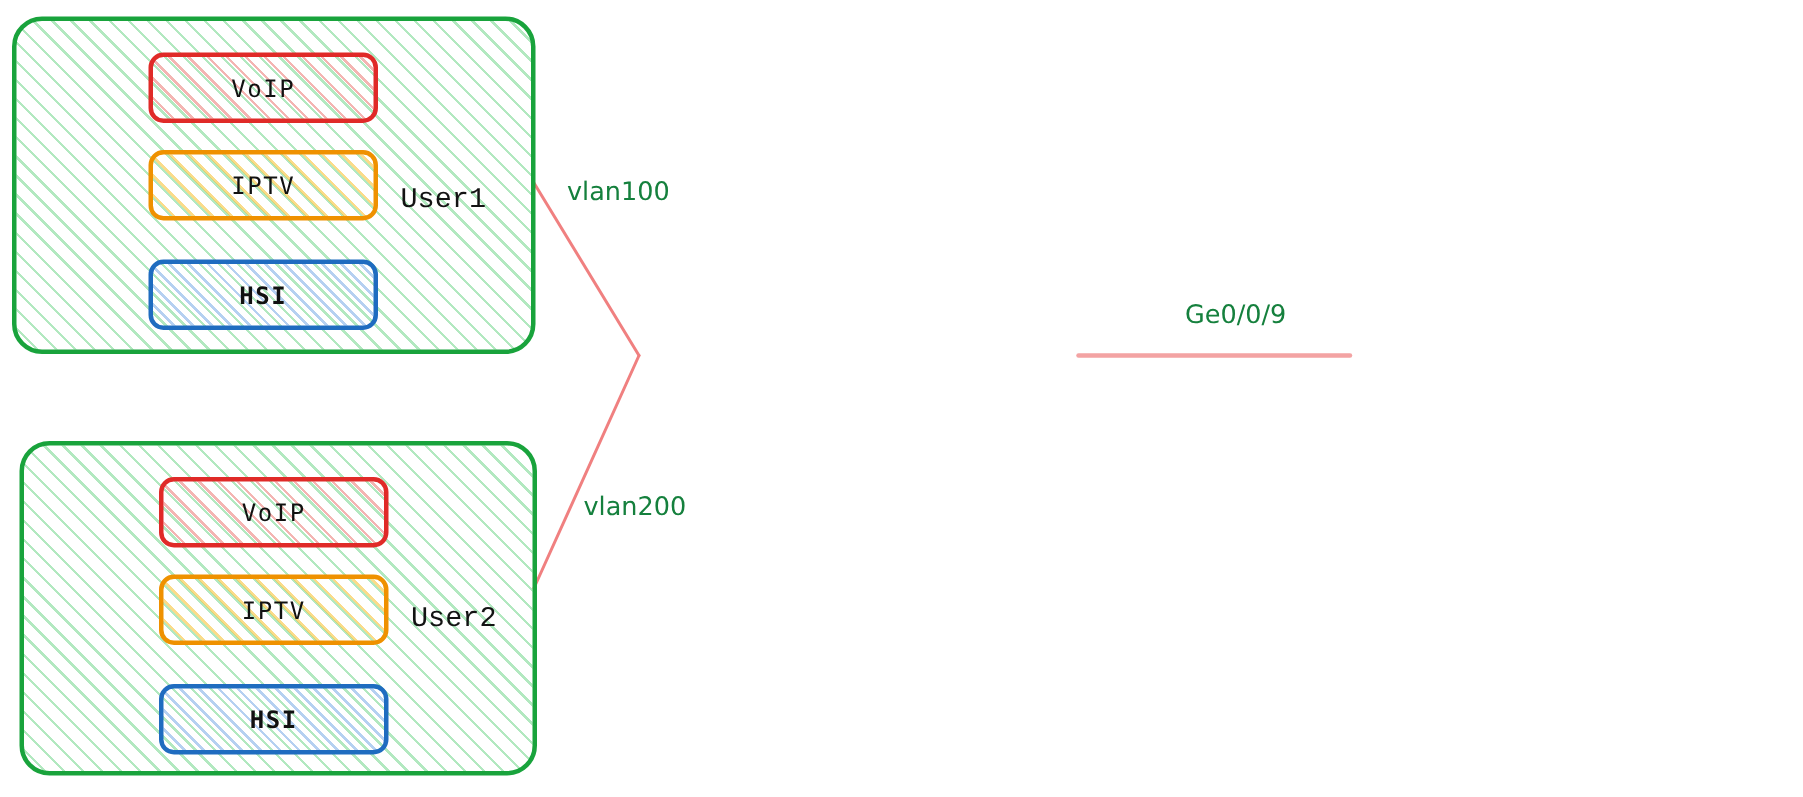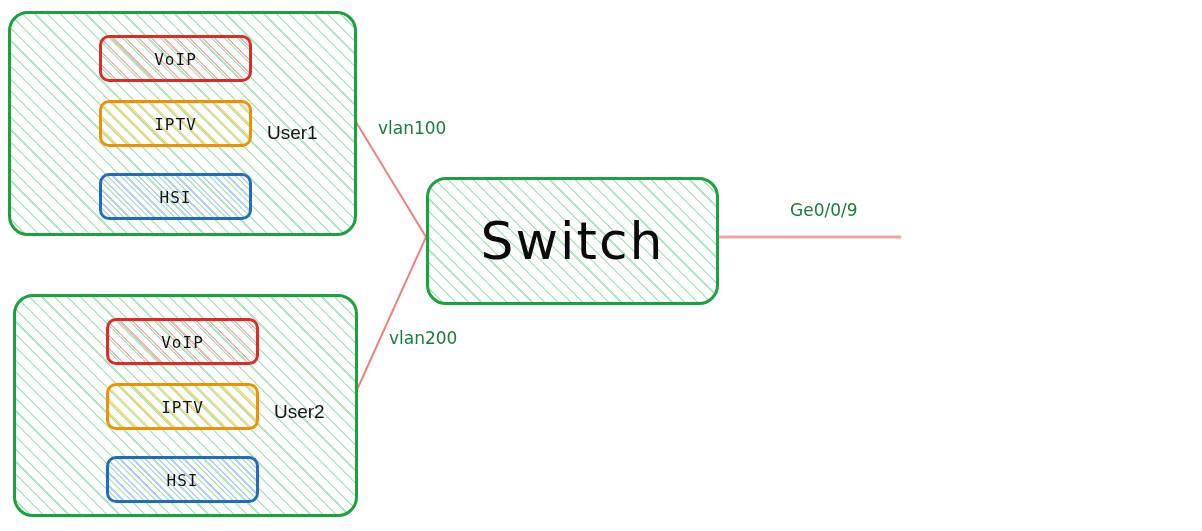--- a/index.html
+++ b/index.html
@@ -79,20 +79,21 @@
     border-color: #1f6cc0;
     border-width: 3px;
     border-radius: 10px;
     background-image: repeating-linear-gradient(
       45deg,
       rgba(120, 170, 230, 0.55) 0px,
       rgba(120, 170, 230, 0.55) 1.8px,
       rgba(255, 255, 255, 0) 1.8px,
       rgba(255, 255, 255, 0) 9px
     );
+    font-weight: bold;
   }
 
   .service-label {
     position: absolute;
     left: 0;
     right: 0;
     top: 50%;
     transform: translateY(-50%);
     text-align: center;
     font-size: 16px;
@@ -100,21 +101,21 @@
     font-family: "DejaVu Sans Mono", monospace;
     letter-spacing: 1px;
     white-space: nowrap;
   }
 
   .user-label {
     position: absolute;
     font-size: 19px;
     color: #131313;
     white-space: nowrap;
-    font-family: Liberation Sans, sans-serif;
+    font-family: Liberation Mono, monospace;
   }
 
   .device-label {
     position: absolute;
     left: 0;
     right: 0;
     top: 50%;
     transform: translateY(-50%);
     text-align: center;
     font-size: 52px;
@@ -180,23 +181,20 @@
       <span class="service-label">IPTV</span>
     </div>
 
     <div class="node hatch-blue" style="left:90px; top:159px; width:153px; height:47px;">
       <span class="service-label">HSI</span>
     </div>
 
     <span class="user-label" style="left:258px; top:104px;">User2</span>
   </div>
 
-  <div class="node hatch-green" style="left:426px; top:177px; width:293px; height:128px;">
-    <span class="device-label">Switch</span>
-  </div>
 
 
   <span class="link-label" style="left:378px; top:118px;">vlan100</span>
 
   <span class="link-label" style="left:389px; top:328px;">vlan200</span>
 
   <span class="link-label" style="left:790px; top:200px;">Ge0/0/9</span>
 
 </div>
 

